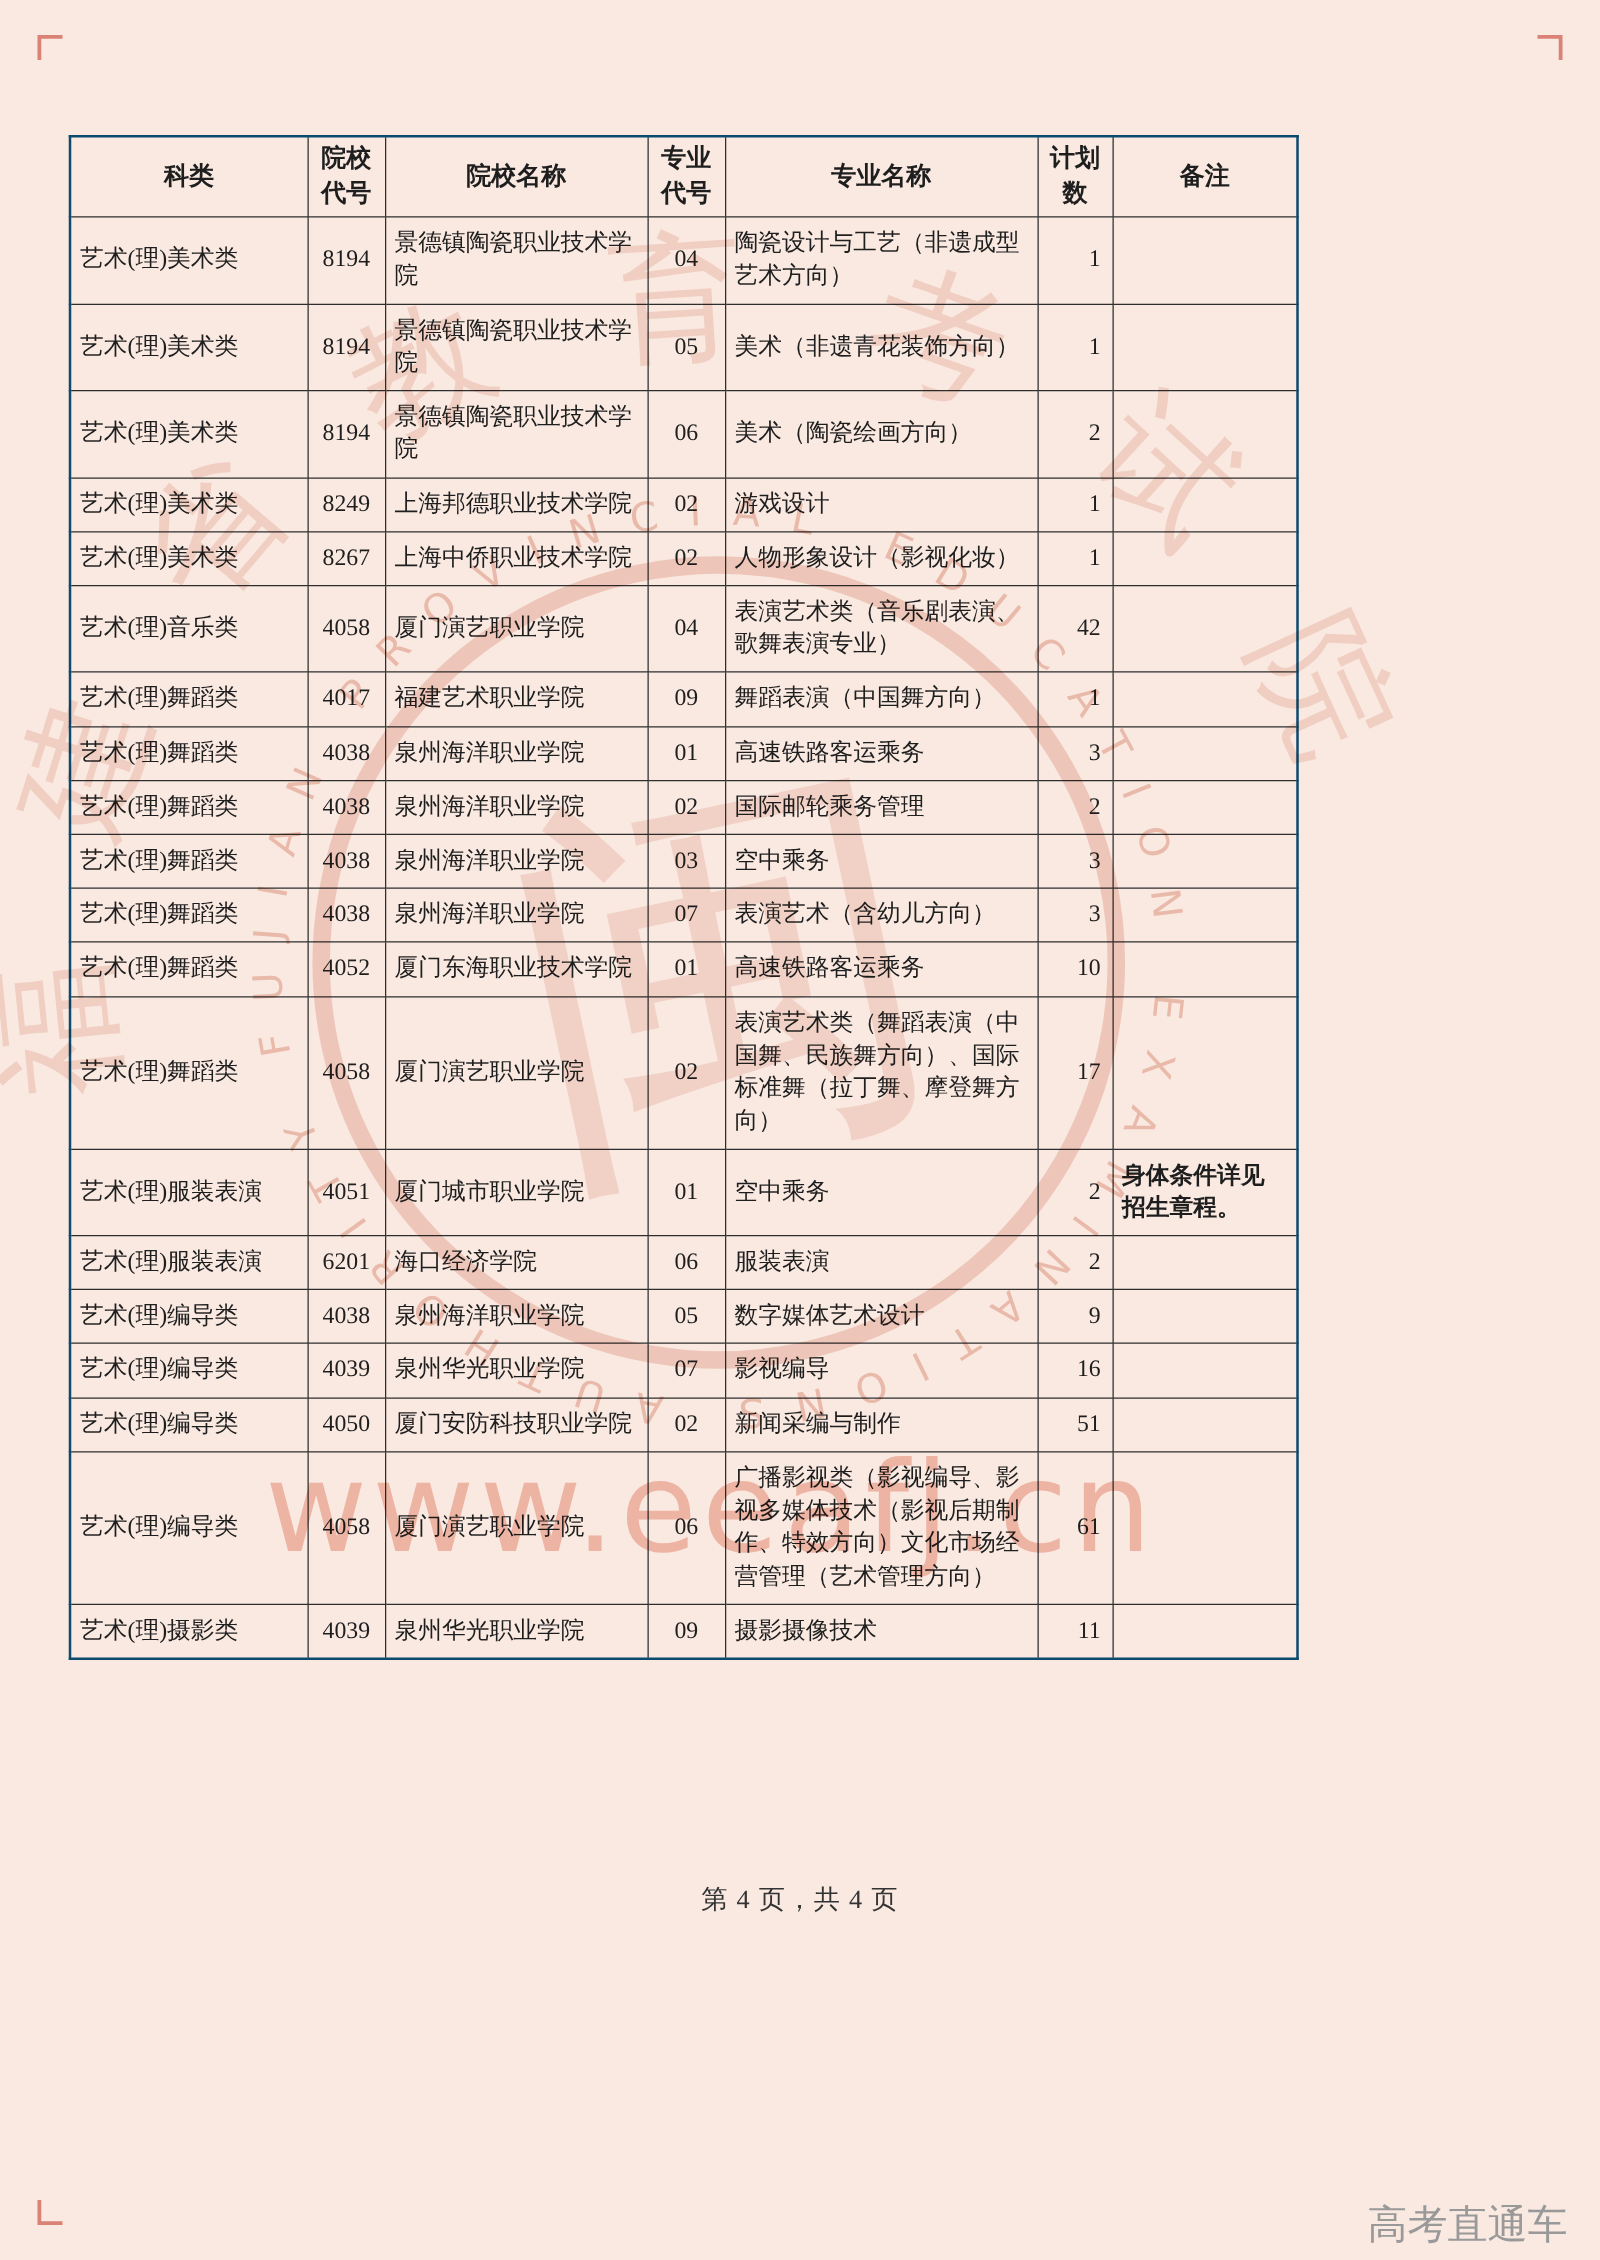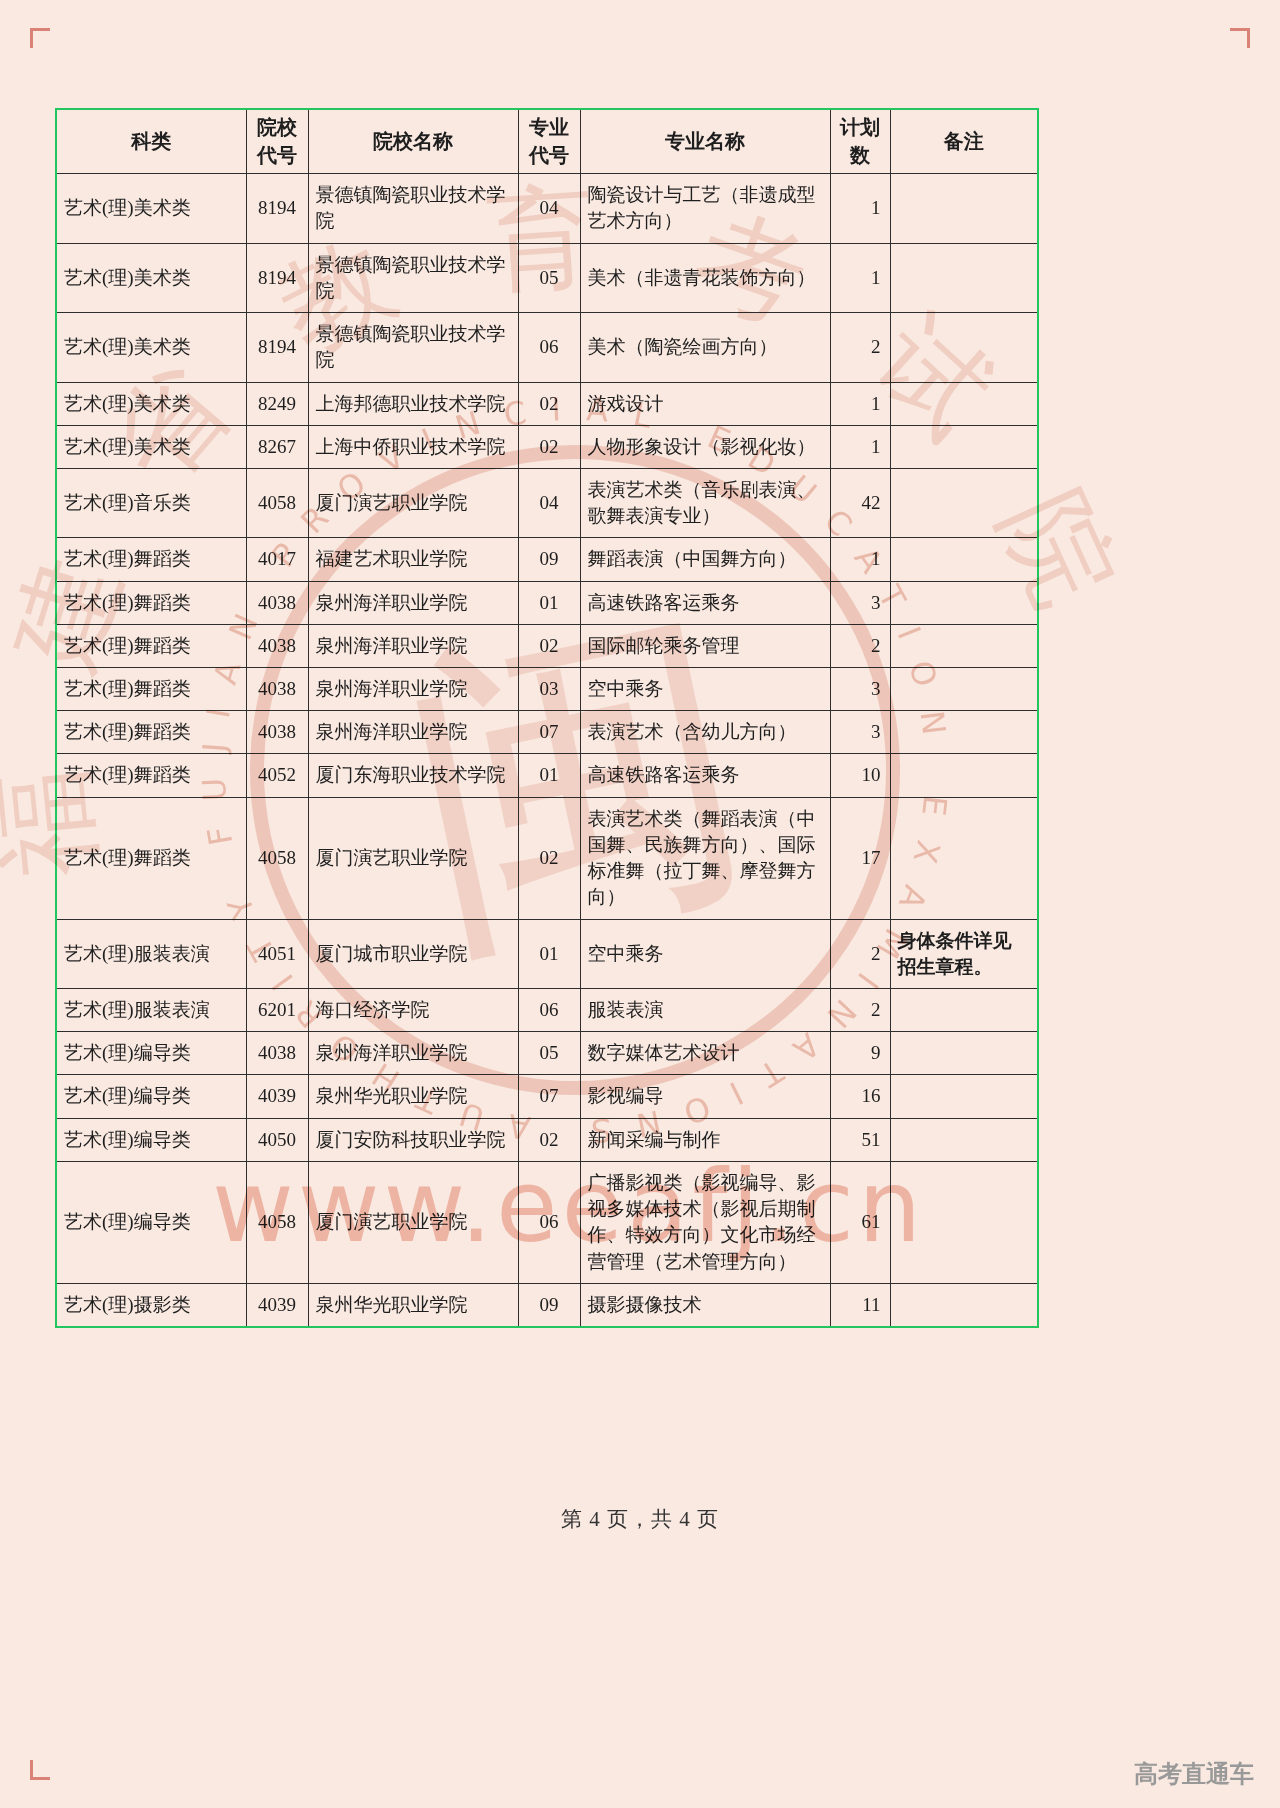--- a/index.html
+++ b/index.html
@@ -16,21 +16,21 @@
 
   
   table.plan {
     position: absolute;
     left: 55px;
     top: 108px;
     width: 982px;
     border-collapse: collapse;
     table-layout: fixed;
     z-index: 1;
-    border: 2px solid #22c55e;
+    border: 2px solid #0c4a6e;
   }
   .plan th, .plan td {
     border: 1px solid #2e2e2e;
     font-size: 19px;
     line-height: 1.38;
     padding: 8px 7px;
     vertical-align: middle;
     overflow-wrap: anywhere;
     word-break: break-all;
   }
@@ -59,22 +59,22 @@
     width: 100%;
     text-align: center;
     font-size: 21px;
     letter-spacing: 1px;
     color: #333;
     z-index: 1;
   }
   .brand {
     position: absolute;
     right: 26px; top: 1758px;
-    font-size: 24px;
-    font-weight: bold;
+    font-size: 32px;
+    font-weight: normal;
     color: #999;
     font-family: "Liberation Sans", "DejaVu Sans", sans-serif;
     z-index: 1;
   }
 
   
   .wm-layer {
     position: absolute;
     inset: 0;
     z-index: 2;

